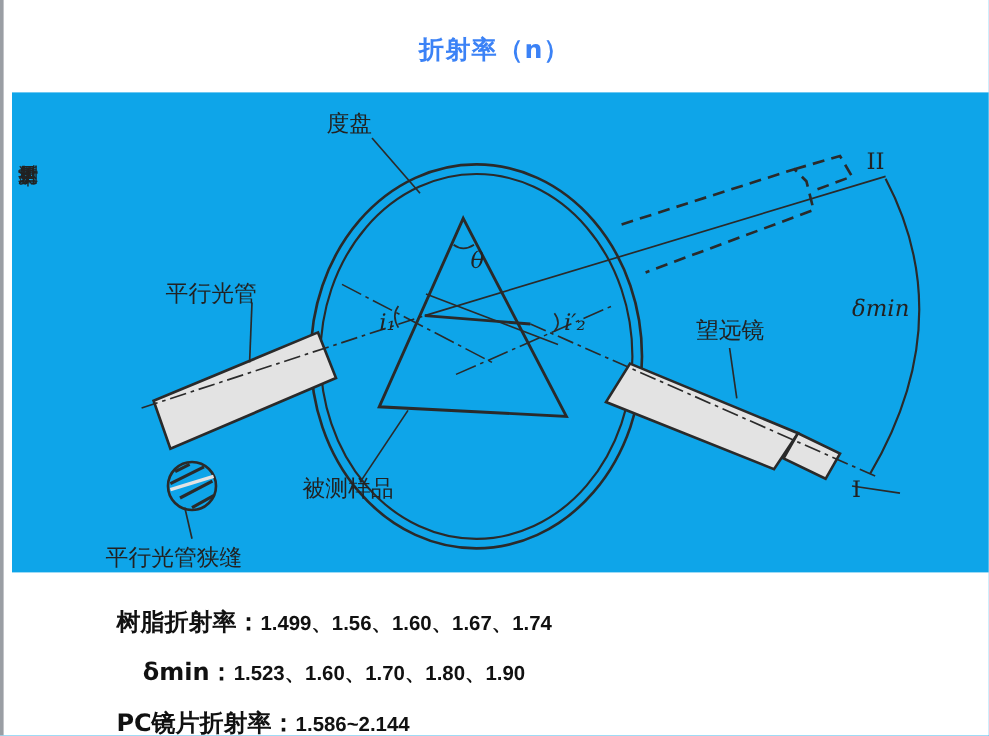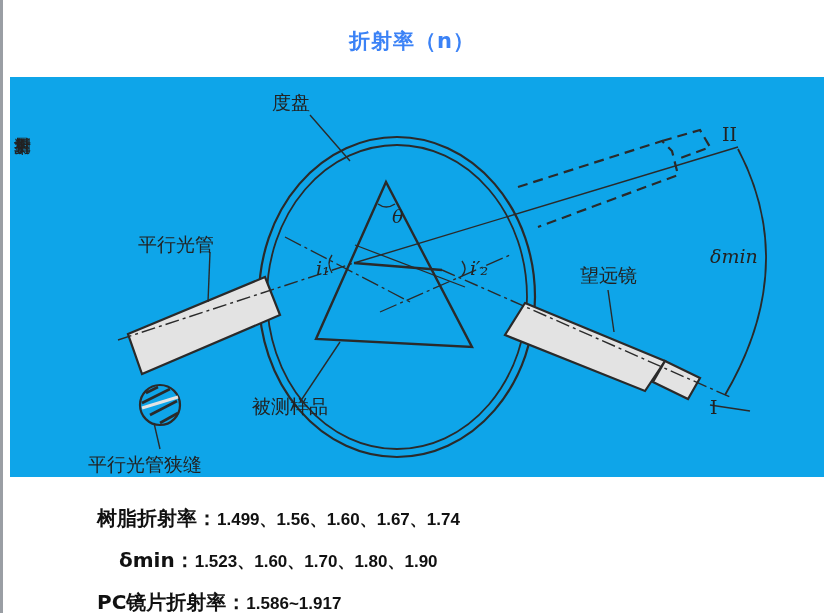--- a/index.html
+++ b/index.html
@@ -94,14 +94,14 @@
   <div class="side-label" style="left:3px;top:47px;">折射率测量</div>
 </div>
 
 <div class="info row1">
   <span class="lbl">树脂折射率：</span><span class="val">1.499、1.56、1.60、1.67、1.74</span>
 </div>
 <div class="info row2">
   <span class="lbl">δmin：</span><span class="val">1.523、1.60、1.70、1.80、1.90</span>
 </div>
 <div class="info row3">
-  <span class="lbl">PC镜片折射率：</span><span class="val">1.586~1.917</span>
+  <span class="lbl">PC镜片折射率：</span><span class="val">1.586~2.144</span>
 </div>
 
 </body></html>

